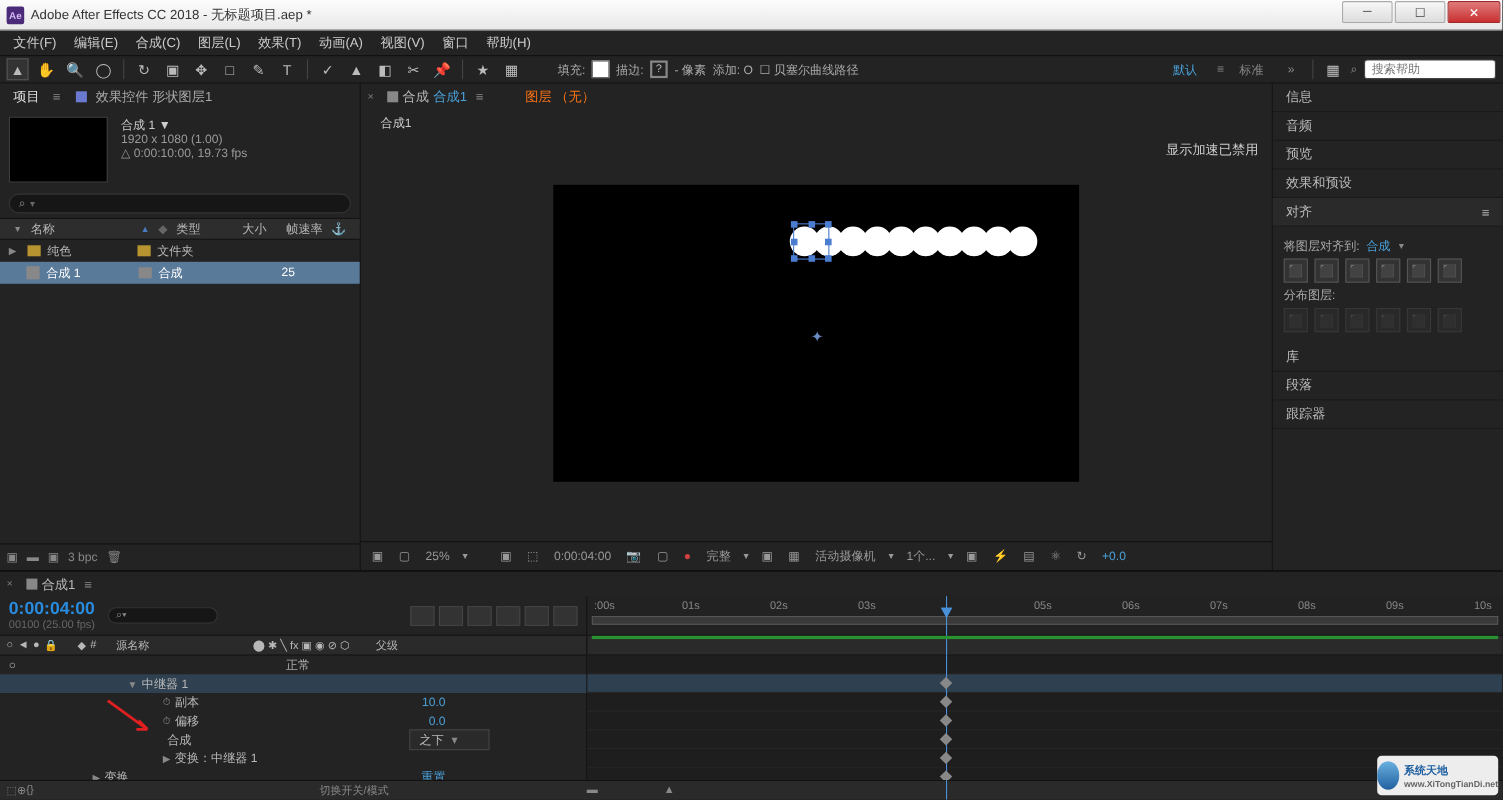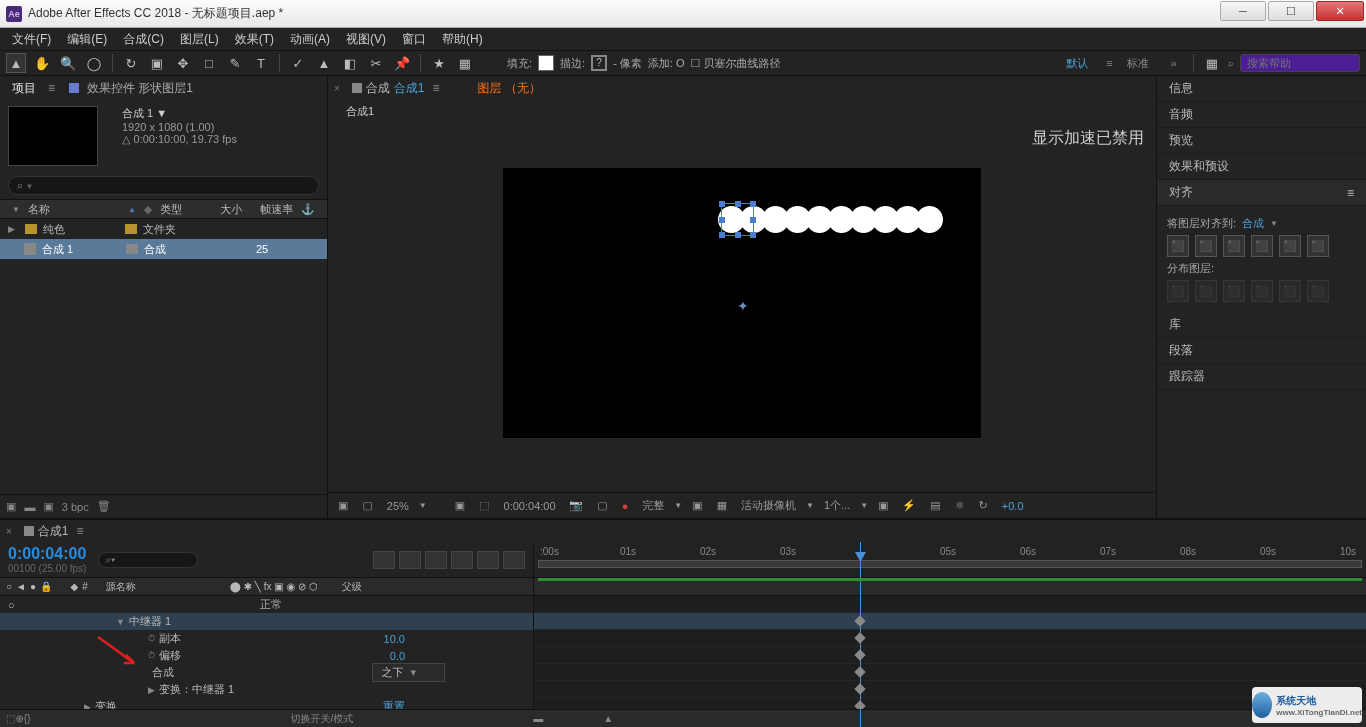--- a/index.html
+++ b/index.html
@@ -13,49 +13,49 @@
 .menubar { height: 22px; background: #232323; display: flex; align-items: center; padding: 0 4px; color: #ccc; font-size: 12px; }
 .menubar span { padding: 2px 8px; }
 .toolbar { height: 26px; background: #232323; border-top: 1px solid #111; border-bottom: 1px solid #111; display: flex; align-items: center; padding: 0 6px; gap: 6px; }
 .tool-ico { width: 20px; height: 20px; display:flex;align-items:center;justify-content:center;color:#bbb;font-size:13px;}
 .tool-ico.active { background:#333;border:1px solid #555;}
 .divider-v { width:1px;height:18px;background:#444;margin:0 2px;}
 .fill-swatch { width:16px;height:16px;background:#fff;border:1px solid #666;}
 .stroke-swatch { width:16px;height:16px;border:2px solid #888;background:transparent;position:relative;}
 .stroke-swatch::after{content:"?";position:absolute;top:0;left:3px;font-size:10px;color:#bbb;}
 .toolbar-label{color:#aaa;font-size:11px;}
-.search-box { background:#4c1d95;border:1px solid #444;border-radius:3px;padding:2px 6px;width:120px;color:#888;font-size:11px;}
+.search-box { background:#ffffff;border:1px solid #444;border-radius:3px;padding:2px 6px;width:120px;color:#888;font-size:11px;}
 .workspace-dd{color:#888;font-size:11px;padding:0 8px;}
 .main { display: flex; height: 442px; }
 .left-panel { width: 328px; background: #232323; border-right: 1px solid #111; display:flex;flex-direction:column;}
 .panel-tabs { height: 24px; display: flex; align-items: center; padding: 0 6px; font-size: 12px; color:#aaa;gap:2px;}
 .panel-tab { padding: 3px 6px; }
 .panel-tab.active { color:#e0e0e0;font-family:Liberation Mono, monospace;}
 .tab-x{color:#777;font-size:10px;margin-right:8px;}
 .menu-lines{color:#888;margin-left:4px;}
-.proj-info { padding: 6px 8px; display:flex;gap:24px;font-size:11px;color:#999;}
+.proj-info { padding: 6px 8px; display:flex;gap:12px;font-size:11px;color:#999;}
 .proj-thumb { width: 90px; height: 60px; background: #000; border:1px solid #444;}
 .proj-search{margin:4px 8px;background:#161616;border:1px solid #333;border-radius:10px;padding:2px 8px;color:#888;font-size:11px;display:flex;align-items:center;gap:4px;}
 .proj-header { height: 20px; background: #2d2d2d; display: flex; align-items: center; font-size: 11px; padding:0 8px;border-top:1px solid #111;border-bottom:1px solid #111;}
 .proj-header span{padding:0 4px;}
 .proj-col-name{width:100px;}
 .proj-col-type{width:60px;}
 .proj-col-size{width:40px;}
 .proj-row { height: 20px; display: flex; align-items: center; padding: 0 8px; font-size: 11px;gap:6px;}
 .proj-row.sel{background:#5a7a9a;color:#fff;}
 .folder-ico{width:12px;height:10px;background:#b89430;}
 .comp-ico{width:12px;height:12px;background:#888;}
 .proj-btm{height:24px;border-top:1px solid #111;display:flex;align-items:center;padding:0 6px;gap:8px;margin-top:auto;color:#888;font-size:11px;}
 .center-panel { flex: 1; background: #232323; display:flex;flex-direction:column;position:relative;}
 .comp-tabs { height: 24px; display: flex; align-items: center; padding: 0 6px; font-size: 12px;gap:4px;}
 .comp-sq{width:10px;height:10px;background:#888;}
 .comp-name{color:#4aa0d8;}
 .comp-subtabs{height:22px;padding:0 10px;display:flex;align-items:center;}
 .subtab{padding:2px 8px;color:#ccc;font-size:11px;}
-.accel-msg{position:absolute;right:12px;top:52px;color:#ccc;font-size:16px;font-family:Liberation Mono, monospace;}
+.accel-msg{position:absolute;right:12px;top:52px;color:#ccc;font-size:12px;font-family:Liberation Mono, monospace;}
 .viewport { flex:1;display:flex;align-items:center;justify-content:center;padding:10px 0 44px 0;}
 .canvas { width: 478px; height: 270px; background: #000; position: relative;}
 .shape-row{position:absolute;top:38px;left:220px;display:flex;}
 .circle{width:27px;height:27px;background:#fff;border-radius:50%;margin-left:-5px;}
 .sel-box{position:absolute;top:35px;left:218px;width:33px;height:33px;border:1px solid #4a7cd0;}
 .sel-handle{position:absolute;width:6px;height:6px;background:#4a7cd0;}
 .anchor{position:absolute;top:130px;left:234px;color:#6a8ac0;font-size:14px;}
 .viewer-btm{position:absolute;bottom:0;left:0;right:0;height:26px;border-top:1px solid #111;display:flex;align-items:center;padding:0 6px;gap:6px;font-size:11px;color:#999;}
 .vbtn{padding:0 4px;}
 .right-panel { width: 210px; background: #232323; border-left: 1px solid #111; display:flex;flex-direction:column;font-size:12px;}

